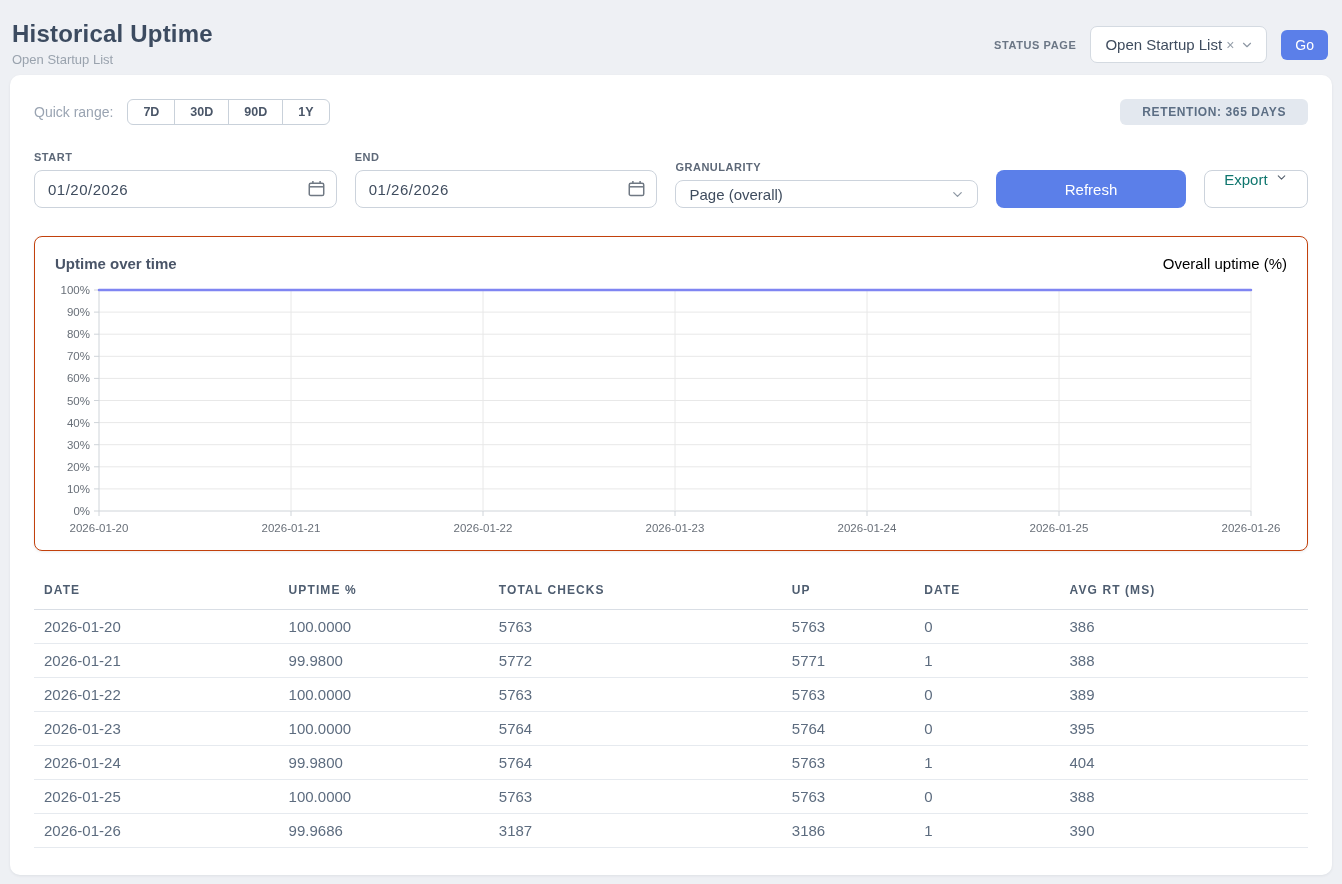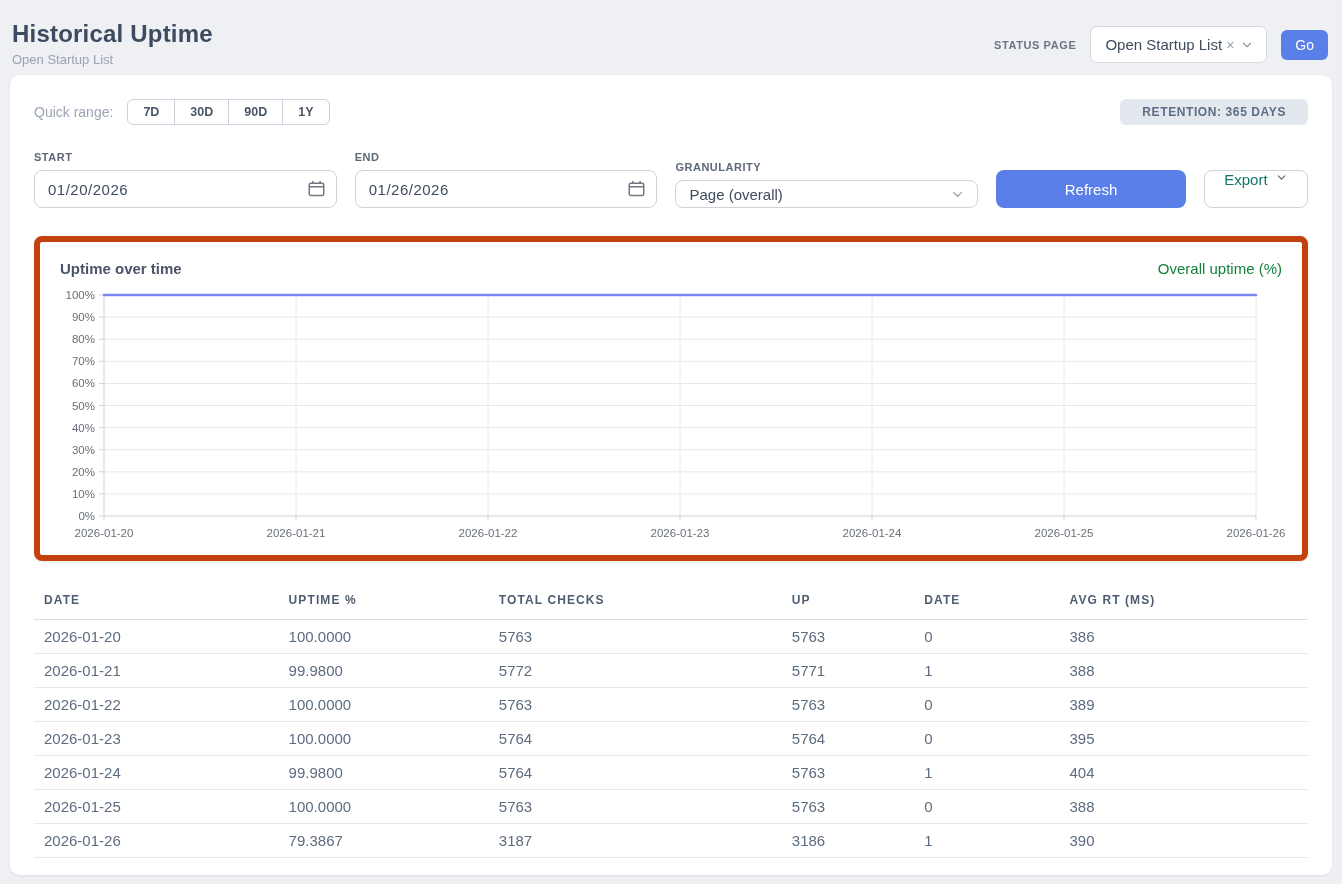--- a/index.html
+++ b/index.html
@@ -80,27 +80,27 @@
     height: 38px; width: 191px; font-size: 15px; cursor: pointer; font-family: inherit;
   }
   .export-btn {
     background: #fff; color: #0f766e; border: 1px solid #ccd3dc; border-radius: 8px;
     height: 38px; width: 105px; font-size: 15px; cursor: pointer; font-family: inherit;
     display: flex; align-items: flex-start; justify-content: center; gap: 7px;
   }
 
   
   .chart-card {
-    margin-top: 28px; border: 6px solid #c2410c; border-radius: 8px;
+    margin-top: 28px; border: 1px solid #c2410c; border-radius: 8px;
     box-shadow: 0 1px 3px rgba(16,24,40,.08); background: #fff;
     padding: 18px 18px 10px 18px;
   }
   .chart-head { display: flex; align-items: center; justify-content: space-between; padding: 0 2px; }
   .chart-title { font-size: 15px; font-weight: 700; color: #4a5568; }
-  .chart-legend { font-size: 15px; color: #15803d; text-align: right; }
+  .chart-legend { font-size: 15px; color: #000000; text-align: right; }
   .chart-svg { display: block; margin-top: 10px; }
 
   
   .uptime-table { width: 100%; border-collapse: collapse; margin-top: 24px; }
   .uptime-table th {
     text-align: left; font-size: 12px; font-weight: 700; letter-spacing: 1.1px;
     color: #4e5d70; padding: 8px 10px 12px 10px; border-bottom: 1px solid #d9dee5;
   }
   .uptime-table td {
     font-size: 15px; color: #5d6c7f; padding: 8px 10px;
@@ -311,21 +311,21 @@
         <tr>
           <td>2026-01-25</td>
           <td>100.0000</td>
           <td>5763</td>
           <td>5763</td>
           <td>0</td>
           <td>388</td>
         </tr>
         <tr>
           <td>2026-01-26</td>
-          <td>79.3867</td>
+          <td>99.9686</td>
           <td>3187</td>
           <td>3186</td>
           <td>1</td>
           <td>390</td>
         </tr>
       </tbody>
   </table>
 
 </main>
 

